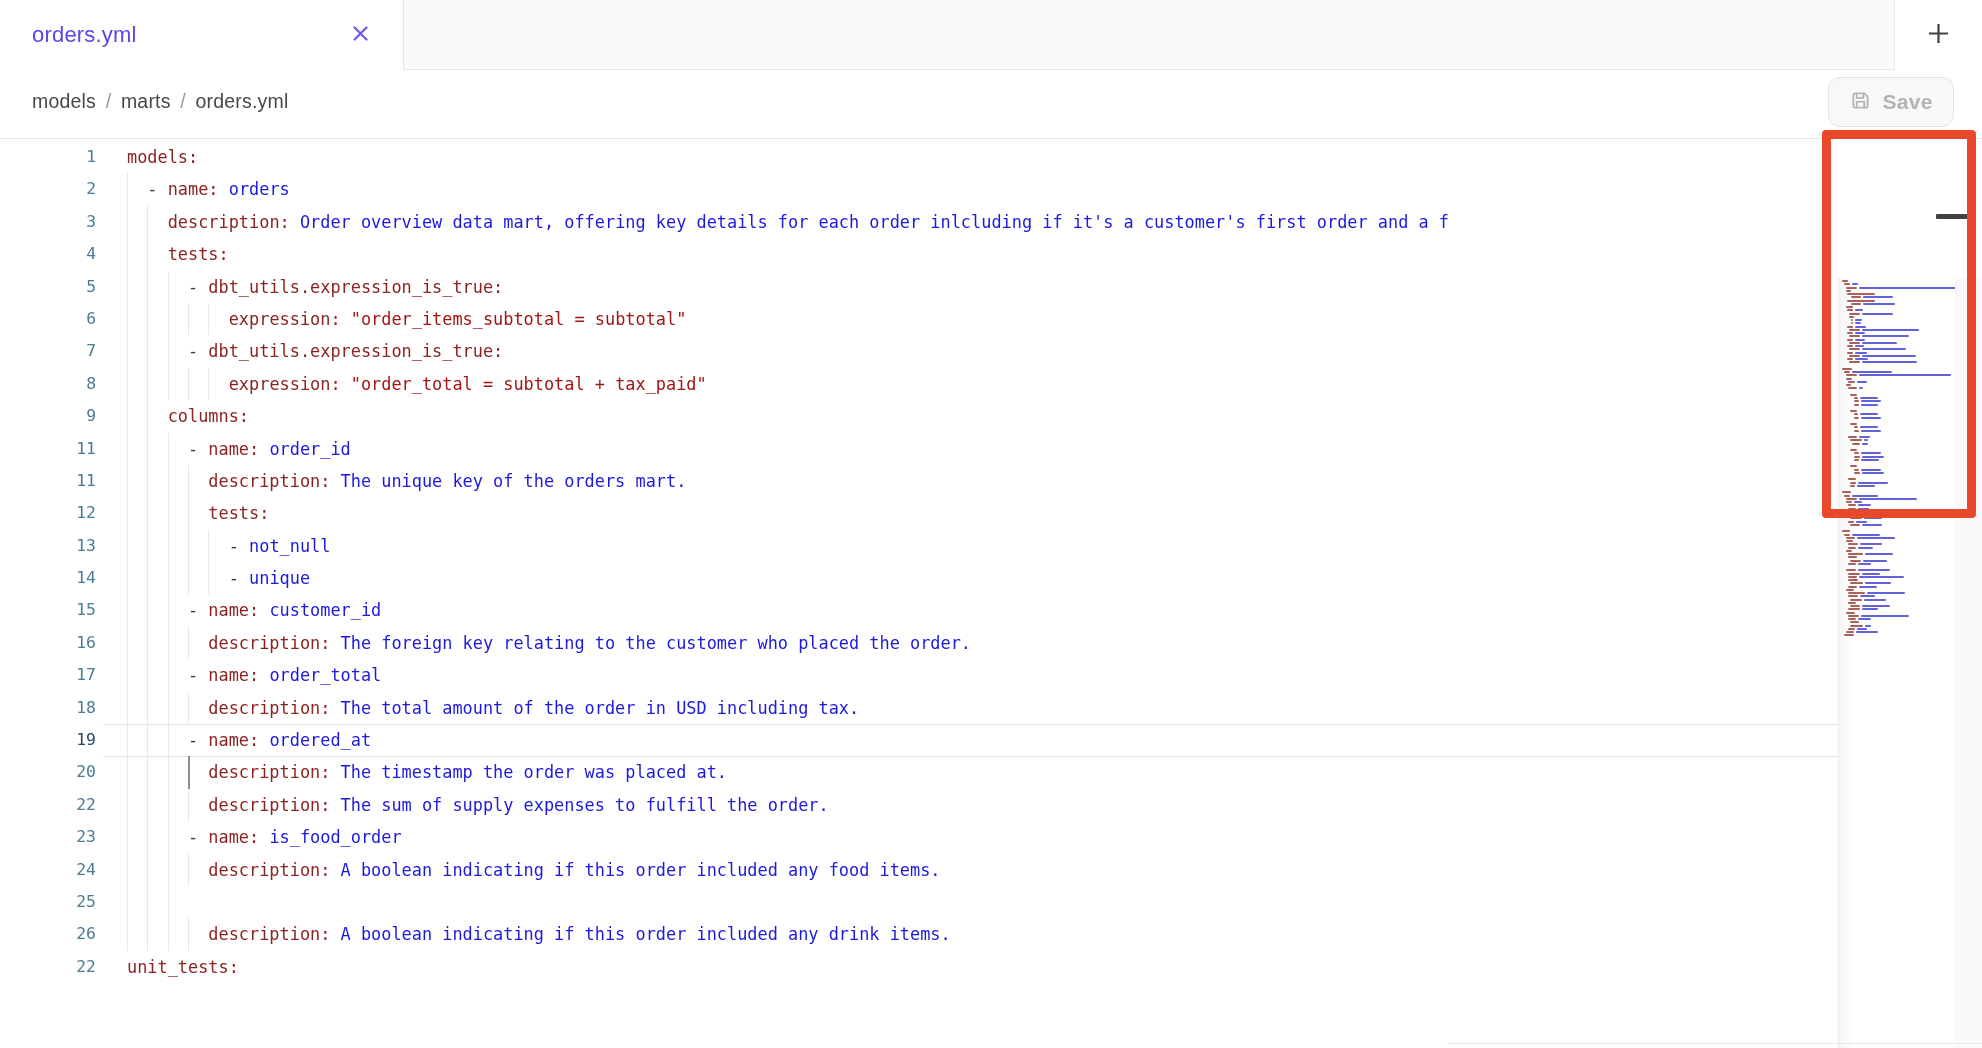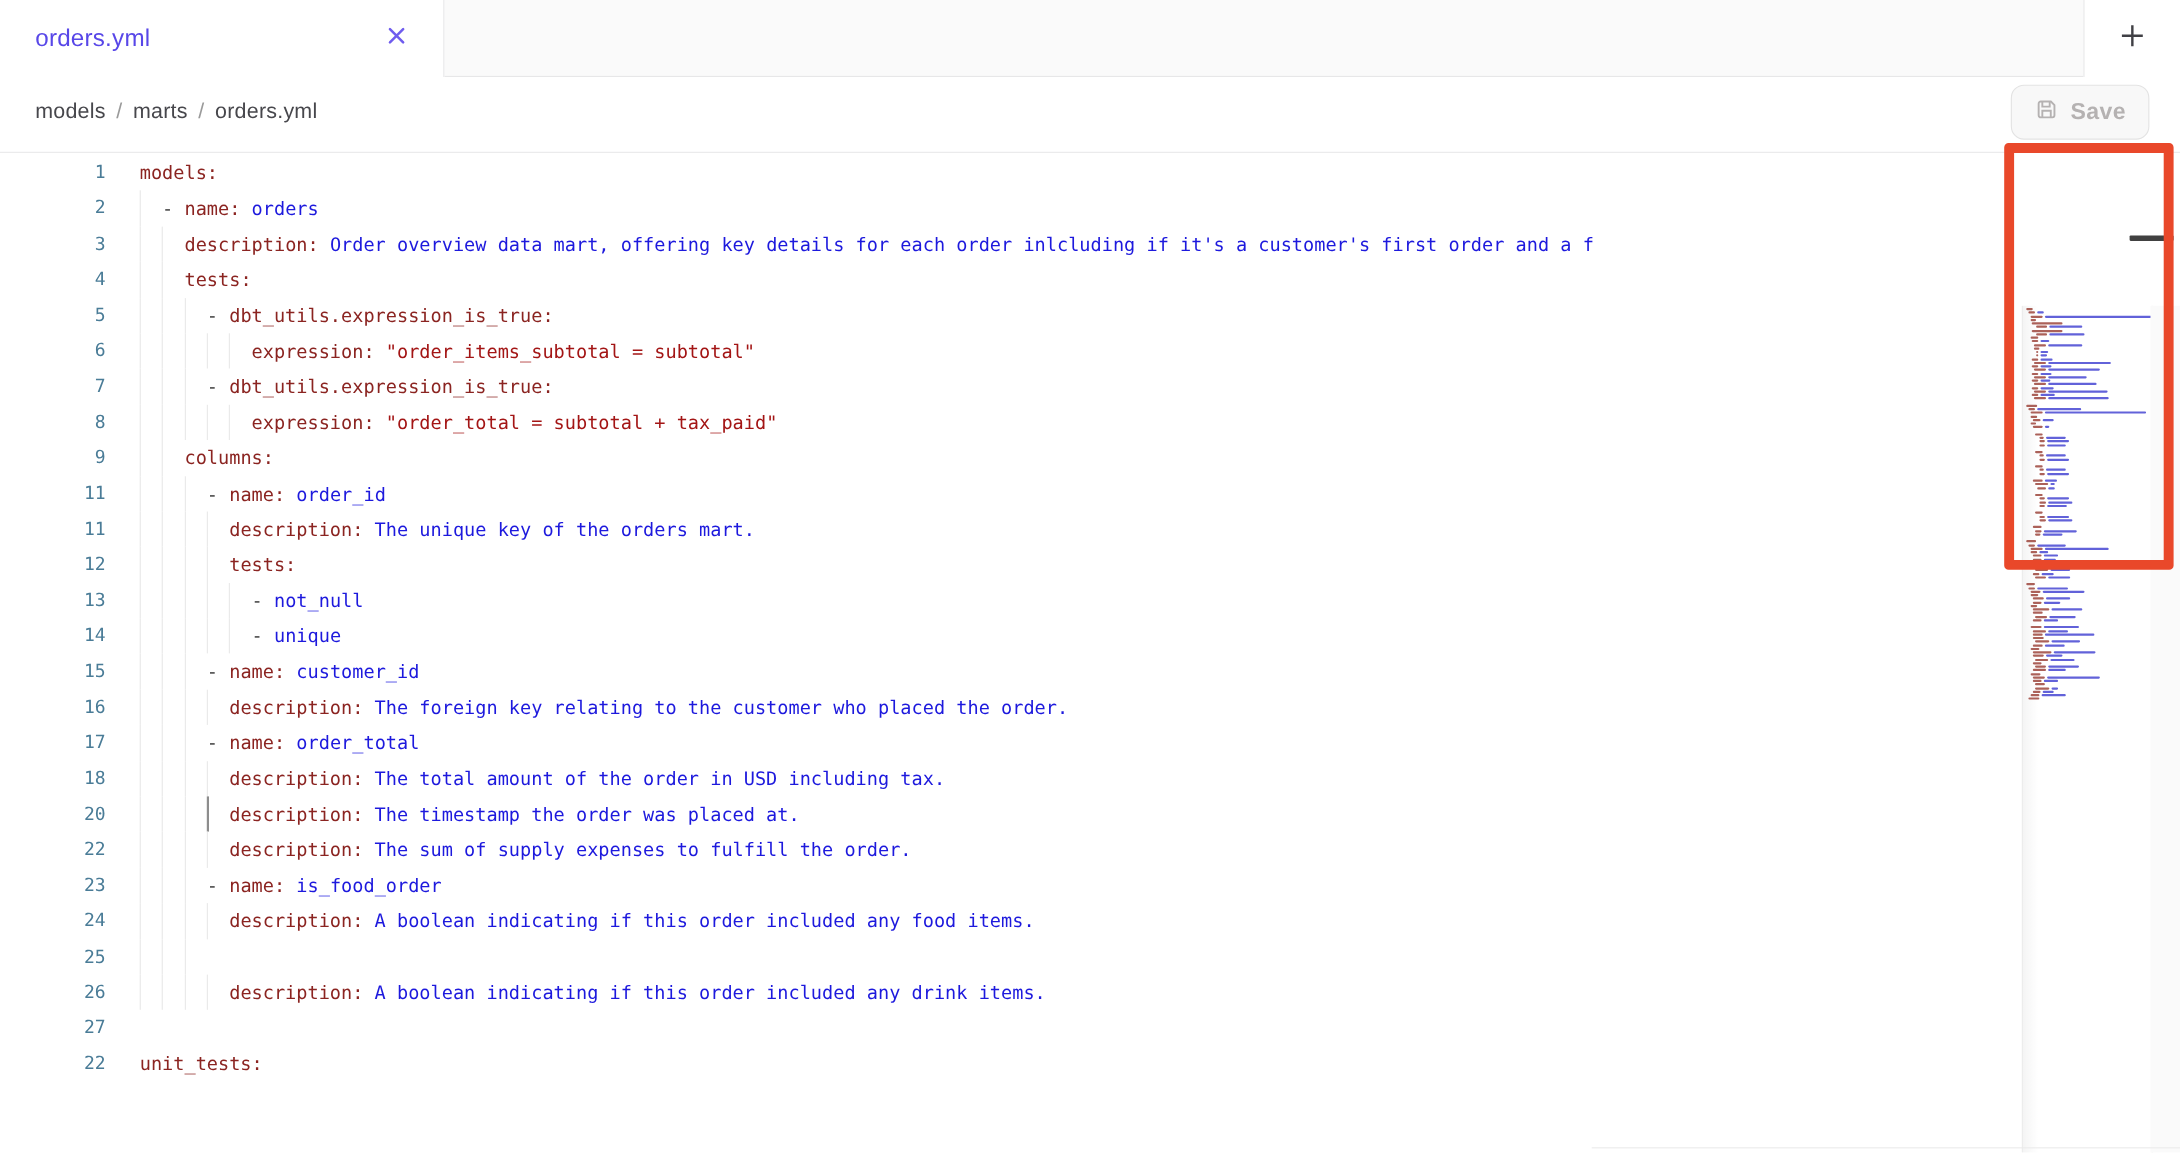--- a/index.html
+++ b/index.html
@@ -120,27 +120,27 @@
         <div class="cl"><span class="ln">9</span><span class="guide" style="left: 127px;"></span><span class="guide" style="left: 147.34px;"></span><span class="lt"><span>    </span><span class="seg-k">columns:</span></span></div>
         <div class="cl"><span class="ln">11</span><span class="guide" style="left: 127px;"></span><span class="guide" style="left: 147.34px;"></span><span class="guide" style="left: 167.68px;"></span><span class="lt"><span>      </span><span class="seg-d">- </span><span class="seg-k">name:</span><span class="seg-v"> order_id</span></span></div>
         <div class="cl"><span class="ln">11</span><span class="guide" style="left: 127px;"></span><span class="guide" style="left: 147.34px;"></span><span class="guide" style="left: 167.68px;"></span><span class="guide" style="left: 188.02px;"></span><span class="lt"><span>        </span><span class="seg-k">description:</span><span class="seg-v"> The unique key of the orders mart.</span></span></div>
         <div class="cl"><span class="ln">12</span><span class="guide" style="left: 127px;"></span><span class="guide" style="left: 147.34px;"></span><span class="guide" style="left: 167.68px;"></span><span class="guide" style="left: 188.02px;"></span><span class="lt"><span>        </span><span class="seg-k">tests:</span></span></div>
         <div class="cl"><span class="ln">13</span><span class="guide" style="left: 127px;"></span><span class="guide" style="left: 147.34px;"></span><span class="guide" style="left: 167.68px;"></span><span class="guide" style="left: 188.02px;"></span><span class="guide" style="left: 208.36px;"></span><span class="lt"><span>          </span><span class="seg-d">- </span><span class="seg-v">not_null</span></span></div>
         <div class="cl"><span class="ln">14</span><span class="guide" style="left: 127px;"></span><span class="guide" style="left: 147.34px;"></span><span class="guide" style="left: 167.68px;"></span><span class="guide" style="left: 188.02px;"></span><span class="guide" style="left: 208.36px;"></span><span class="lt"><span>          </span><span class="seg-d">- </span><span class="seg-v">unique</span></span></div>
         <div class="cl"><span class="ln">15</span><span class="guide" style="left: 127px;"></span><span class="guide" style="left: 147.34px;"></span><span class="guide" style="left: 167.68px;"></span><span class="lt"><span>      </span><span class="seg-d">- </span><span class="seg-k">name:</span><span class="seg-v"> customer_id</span></span></div>
         <div class="cl"><span class="ln">16</span><span class="guide" style="left: 127px;"></span><span class="guide" style="left: 147.34px;"></span><span class="guide" style="left: 167.68px;"></span><span class="guide" style="left: 188.02px;"></span><span class="lt"><span>        </span><span class="seg-k">description:</span><span class="seg-v"> The foreign key relating to the customer who placed the order.</span></span></div>
         <div class="cl"><span class="ln">17</span><span class="guide" style="left: 127px;"></span><span class="guide" style="left: 147.34px;"></span><span class="guide" style="left: 167.68px;"></span><span class="lt"><span>      </span><span class="seg-d">- </span><span class="seg-k">name:</span><span class="seg-v"> order_total</span></span></div>
         <div class="cl"><span class="ln">18</span><span class="guide" style="left: 127px;"></span><span class="guide" style="left: 147.34px;"></span><span class="guide" style="left: 167.68px;"></span><span class="guide" style="left: 188.02px;"></span><span class="lt"><span>        </span><span class="seg-k">description:</span><span class="seg-v"> The total amount of the order in USD including tax.</span></span></div>
+        <div class="cl active"><span class="ln">19</span><span class="guide" style="left: 127px;"></span><span class="guide" style="left: 147.34px;"></span><span class="guide" style="left: 167.68px;"></span><span class="lt"><span>      </span><span class="seg-d">- </span><span class="seg-k">name:</span><span class="seg-v"> ordered_at</span></span></div>
         <div class="cl"><span class="ln">20</span><span class="guide" style="left: 127px;"></span><span class="guide" style="left: 147.34px;"></span><span class="guide" style="left: 167.68px;"></span><span class="guide dark" style="left: 188.02px;"></span><span class="lt"><span>        </span><span class="seg-k">description:</span><span class="seg-v"> The timestamp the order was placed at.</span></span></div>
         <div class="cl"><span class="ln">22</span><span class="guide" style="left: 127px;"></span><span class="guide" style="left: 147.34px;"></span><span class="guide" style="left: 167.68px;"></span><span class="guide" style="left: 188.02px;"></span><span class="lt"><span>        </span><span class="seg-k">description:</span><span class="seg-v"> The sum of supply expenses to fulfill the order.</span></span></div>
         <div class="cl"><span class="ln">23</span><span class="guide" style="left: 127px;"></span><span class="guide" style="left: 147.34px;"></span><span class="guide" style="left: 167.68px;"></span><span class="lt"><span>      </span><span class="seg-d">- </span><span class="seg-k">name:</span><span class="seg-v"> is_food_order</span></span></div>
         <div class="cl"><span class="ln">24</span><span class="guide" style="left: 127px;"></span><span class="guide" style="left: 147.34px;"></span><span class="guide" style="left: 167.68px;"></span><span class="guide" style="left: 188.02px;"></span><span class="lt"><span>        </span><span class="seg-k">description:</span><span class="seg-v"> A boolean indicating if this order included any food items.</span></span></div>
         <div class="cl"><span class="ln">25</span><span class="guide" style="left: 127px;"></span><span class="guide" style="left: 147.34px;"></span><span class="guide" style="left: 167.68px;"></span></div>
         <div class="cl"><span class="ln">26</span><span class="guide" style="left: 127px;"></span><span class="guide" style="left: 147.34px;"></span><span class="guide" style="left: 167.68px;"></span><span class="guide" style="left: 188.02px;"></span><span class="lt"><span>        </span><span class="seg-k">description:</span><span class="seg-v"> A boolean indicating if this order included any drink items.</span></span></div>
-        <div class="cl"><span class="ln">27</span></div>
         <div class="cl"><span class="ln">22</span><span class="lt"><span></span><span class="seg-k">unit_tests:</span></span></div>
       </div>
     <div class="minimap" id="minimap">
         <div class="mrow" style="top: 2px; left: 3px;"><span class="mseg m-k" style="width: 6px;"></span></div>
         <div class="mrow" style="top: 5.25px; left: 5px;"><span class="mseg m-k" style="width: 6px;"></span><span class="mseg" style="width: 2px;"></span><span class="mseg m-v" style="width: 6px;"></span></div>
         <div class="mrow" style="top: 8.5px; left: 7px;"><span class="mseg m-k" style="width: 11px;"></span><span class="mseg" style="width: 2px;"></span><span class="mseg m-v" style="width: 97px;"></span></div>
         <div class="mrow" style="top: 11.75px; left: 7px;"><span class="mseg m-k" style="width: 5px;"></span></div>
         <div class="mrow" style="top: 15px; left: 8px;"><span class="mseg m-k" style="width: 28px;"></span></div>
         <div class="mrow" style="top: 18.25px; left: 12px;"><span class="mseg m-k" style="width: 10px;"></span><span class="mseg" style="width: 2px;"></span><span class="mseg m-v" style="width: 30px;"></span></div>
         <div class="mrow" style="top: 21.5px; left: 8px;"><span class="mseg m-k" style="width: 28px;"></span></div>

